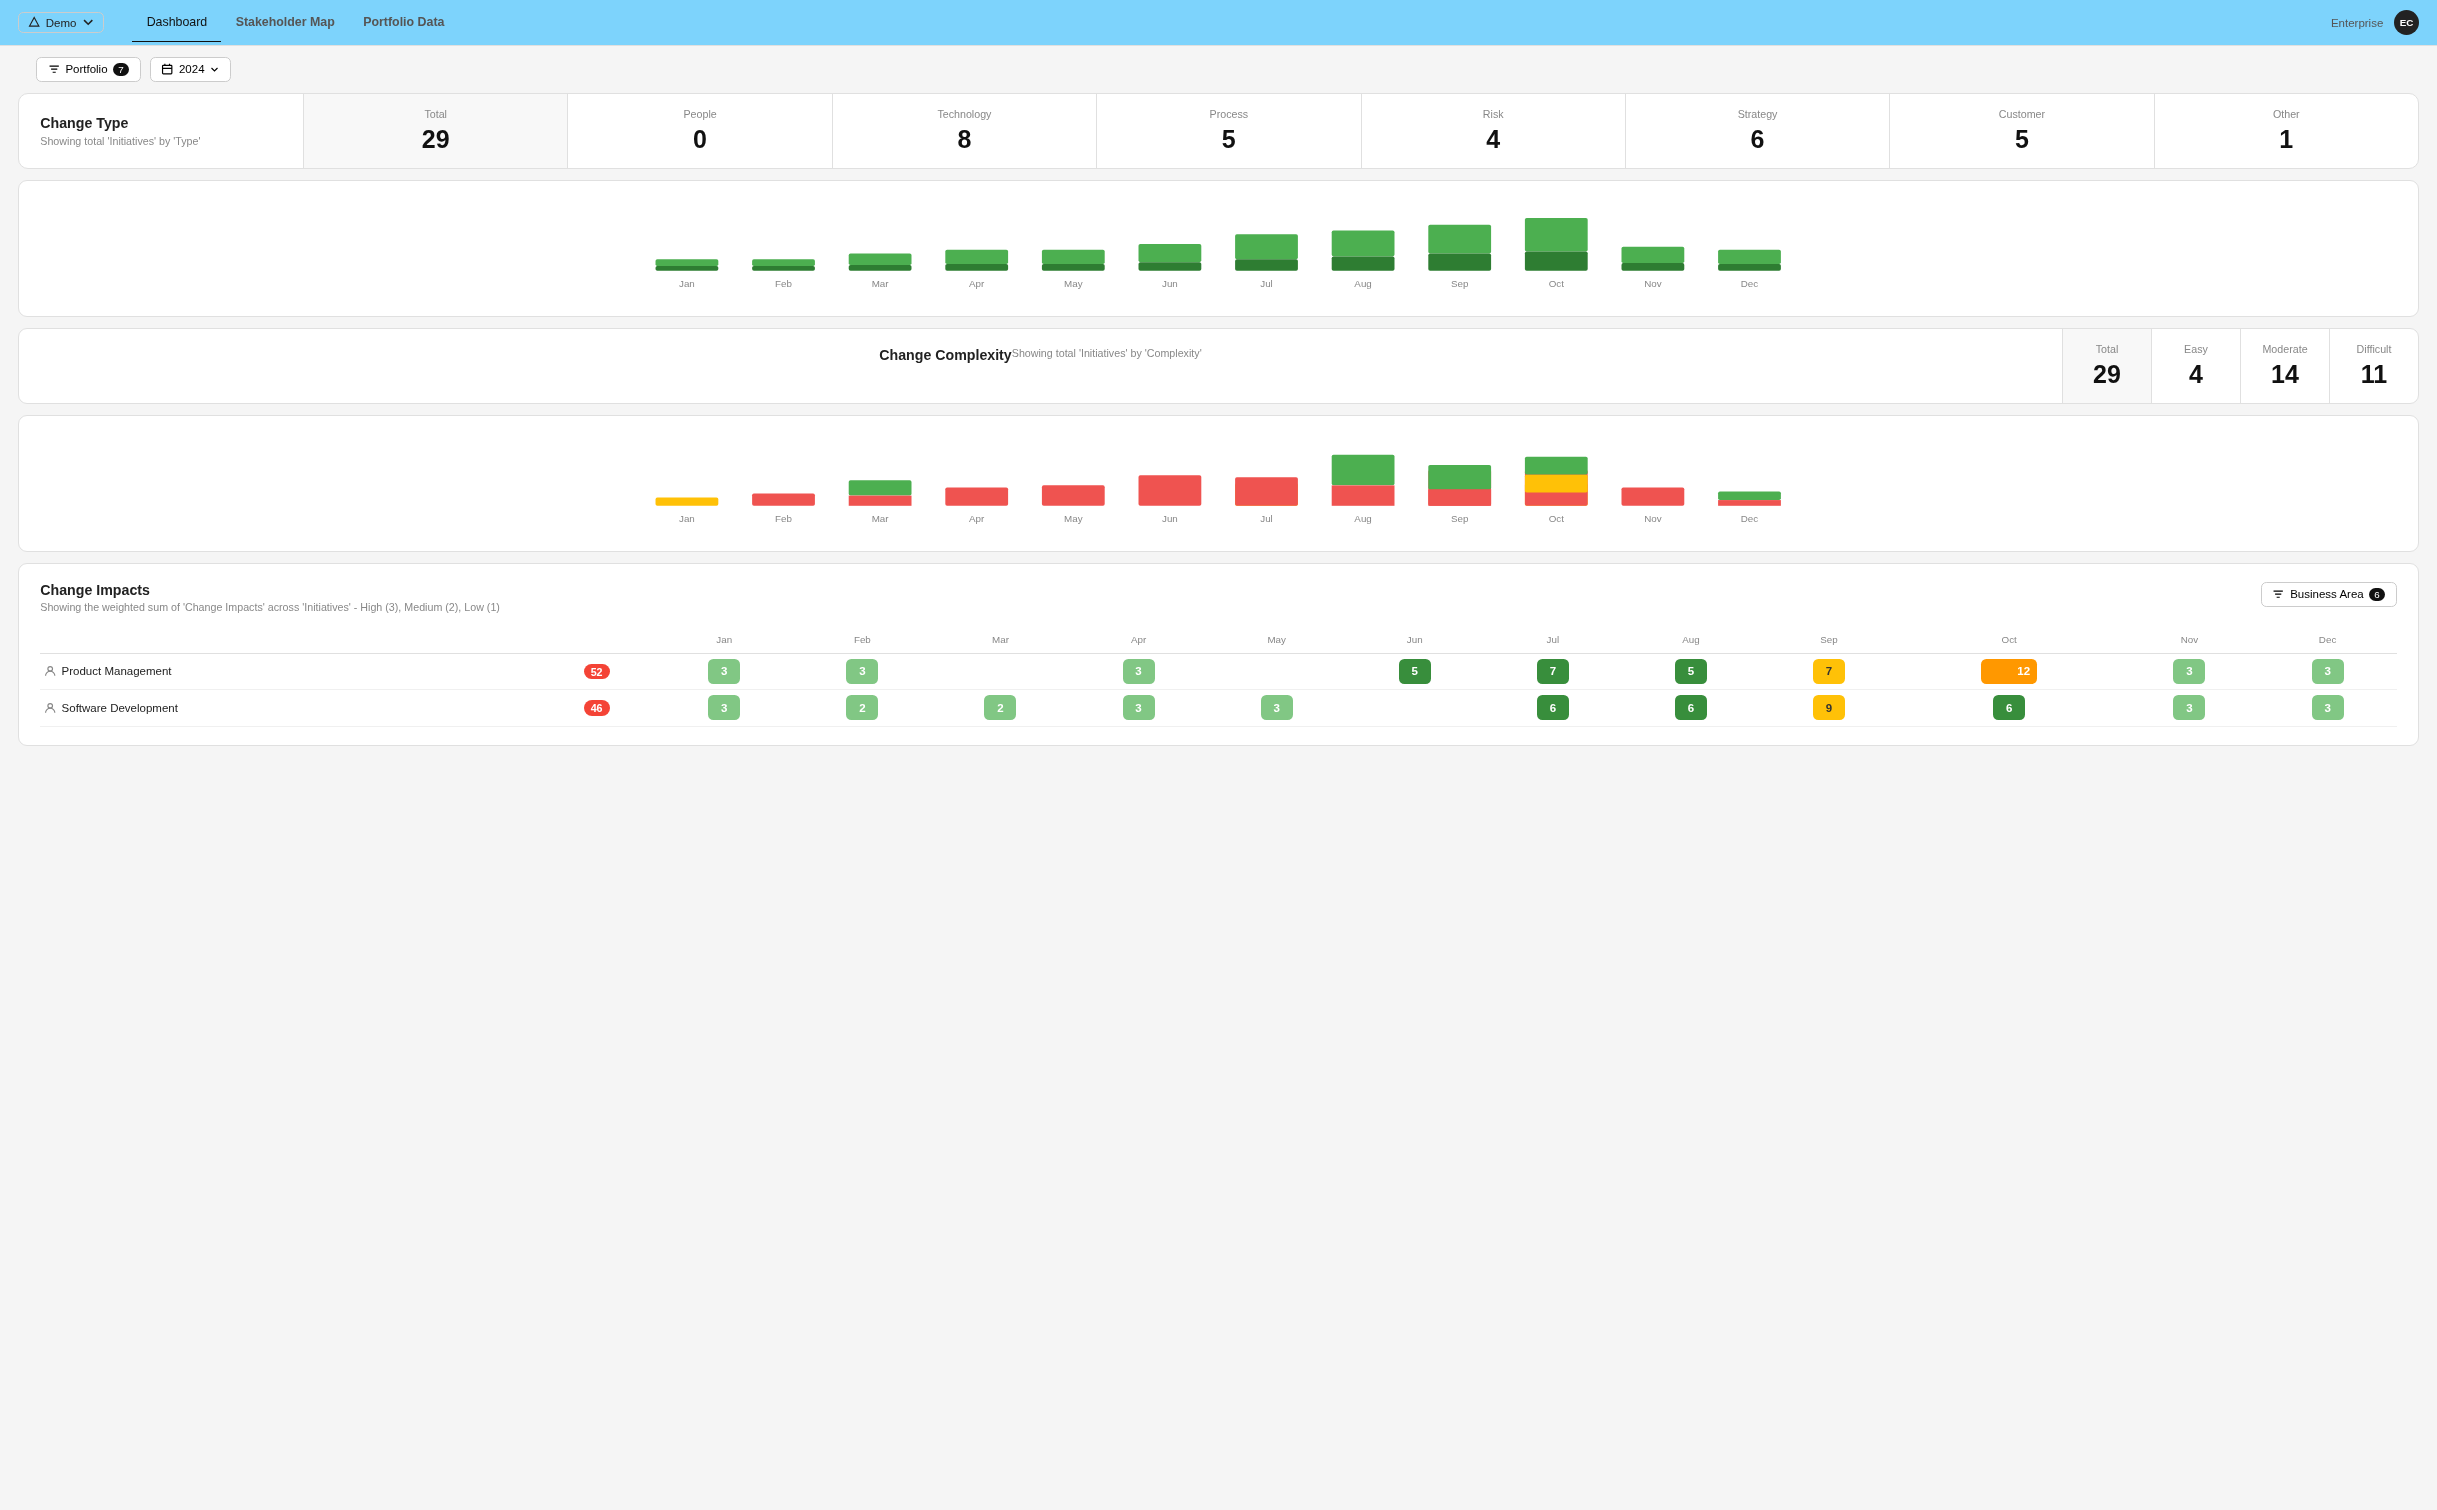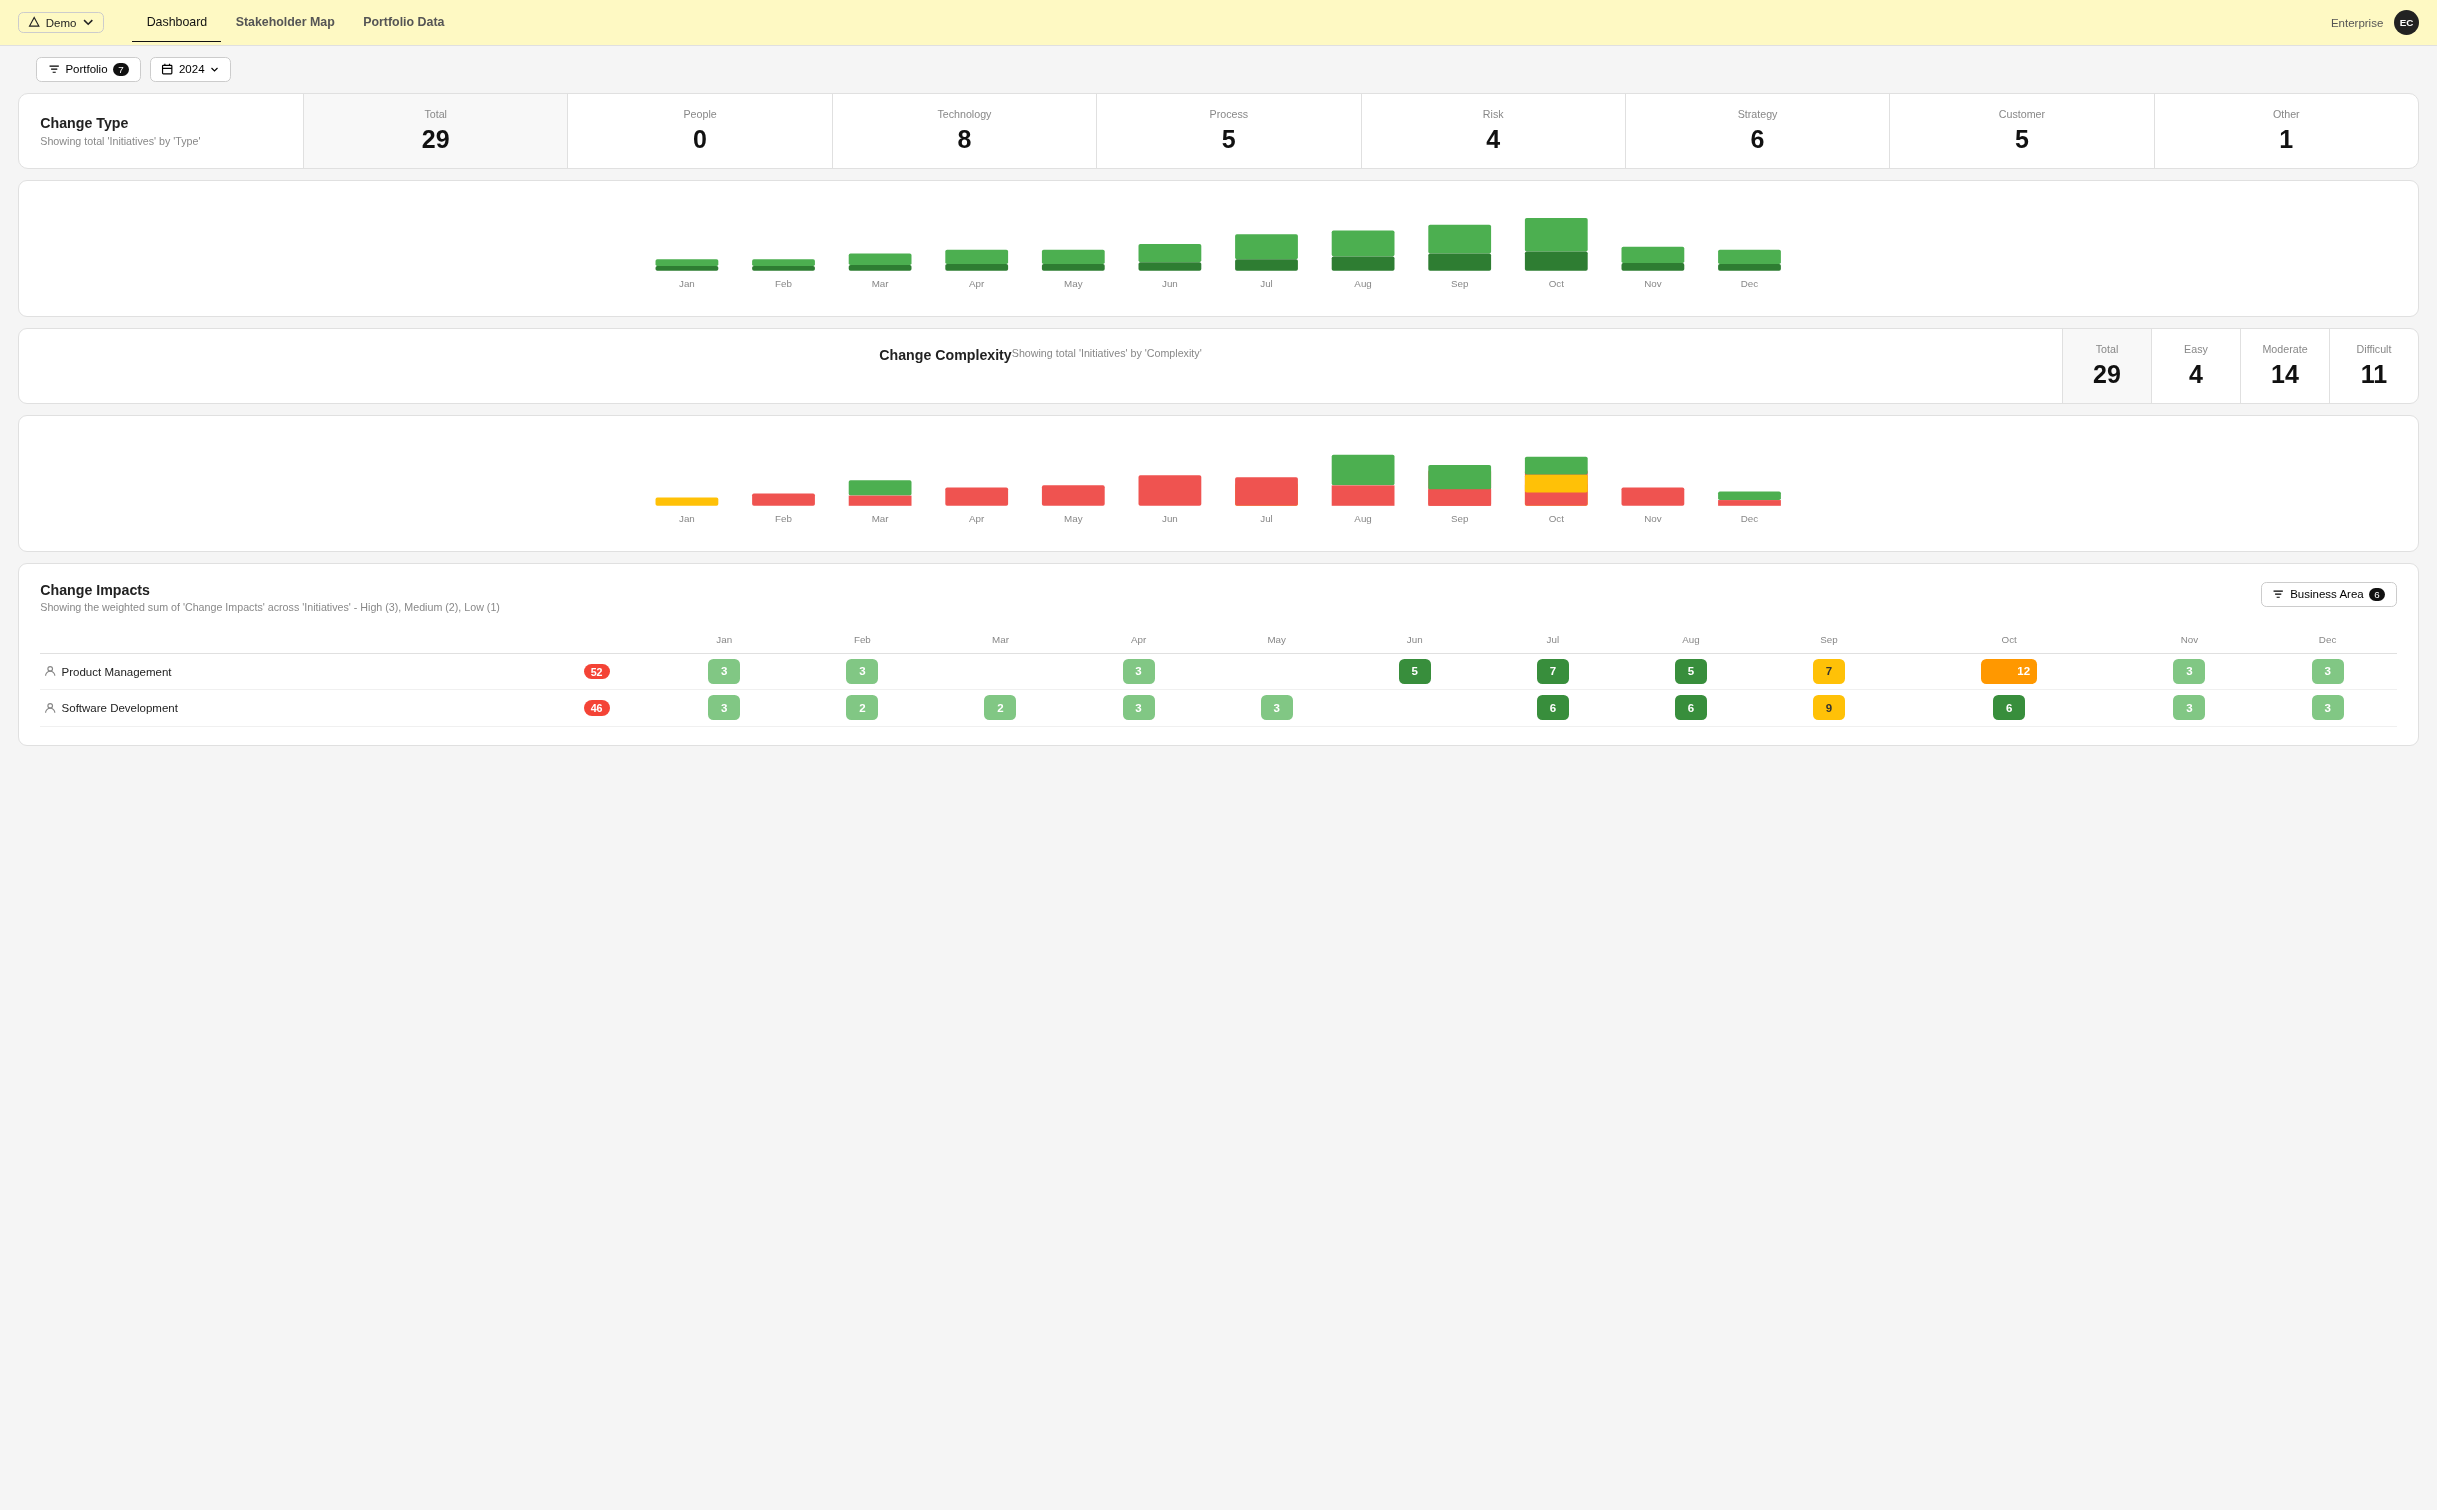--- a/index.html
+++ b/index.html
@@ -1,20 +1,20 @@
 <!DOCTYPE html>
 <html style="font-size:14.2px"><head>
   <meta charset="utf-8">
   <style>
     * { box-sizing: border-box; margin: 0; padding: 0; }
     body { font-family: -apple-system, BlinkMacSystemFont, 'Segoe UI', sans-serif; background: #f5f5f5; color: #222; font-size: 12.4px; }
 
     
     .top-nav {
-      display: flex; align-items: center; background: #fef9c3;
+      display: flex; align-items: center; background: #7dd3fc;
       border-bottom: 0.9px solid #e0e0e0; padding: 12px 18px; height: 46px; gap: 21.3px;
     }
     .demo-selector {
       display: flex; align-items: center; gap: 5.3px; border: 0.9px solid #ccc;
       border-radius: 5.3px; padding: 3.6px 9px; cursor: pointer; font-size: 11.5px;
     }
     .demo-selector svg { width: 12.4px; height: 12.4px; }
     .nav-tabs { display: flex; gap: 0; margin-left: 7.1px; }
     .nav-tab {
       padding: 12.4px 14.2px; font-size: 12.4px; cursor: pointer; color: #555;
@@ -77,21 +77,21 @@
 
     
     .impacts-table { width: 100%; border-collapse: separate; border-spacing: 0; }
     .impacts-table th {
       font-size: 9.8px; color: #888; font-weight: 500; padding: 7.1px 5.3px;
       border-bottom: 0.9px solid #e0e0e0; text-align: center;
     }
     .impacts-table th.name-col { text-align: left; padding-left: 9px; }
     .impacts-table td { padding: 5.3px 3.6px; border-bottom: 0.9px solid #f0f0f0; font-size: 11.5px; }
     .impacts-table td.name-col { padding-left: 3.6px; }
-    .row-name { display: flex; align-items: flex-end; gap: 5.3px; }
+    .row-name { display: flex; align-items: flex-start; gap: 5.3px; }
     .row-name svg { color: #888; }
     .impact-cell { text-align: center; }
     .impact-badge {
       display: inline-flex; align-items: center; justify-content: center;
       border-radius: 3.6px; font-size: 10.7px; font-weight: 600;
       min-width: 32px; height: 21.3px; padding: 0 5.3px;
     }
     .score-green-light { background: #69c76f; }
     .score-green-dark { background: #388e3c; }
     .score-yellow { background: #ffc107; color: #333; }

